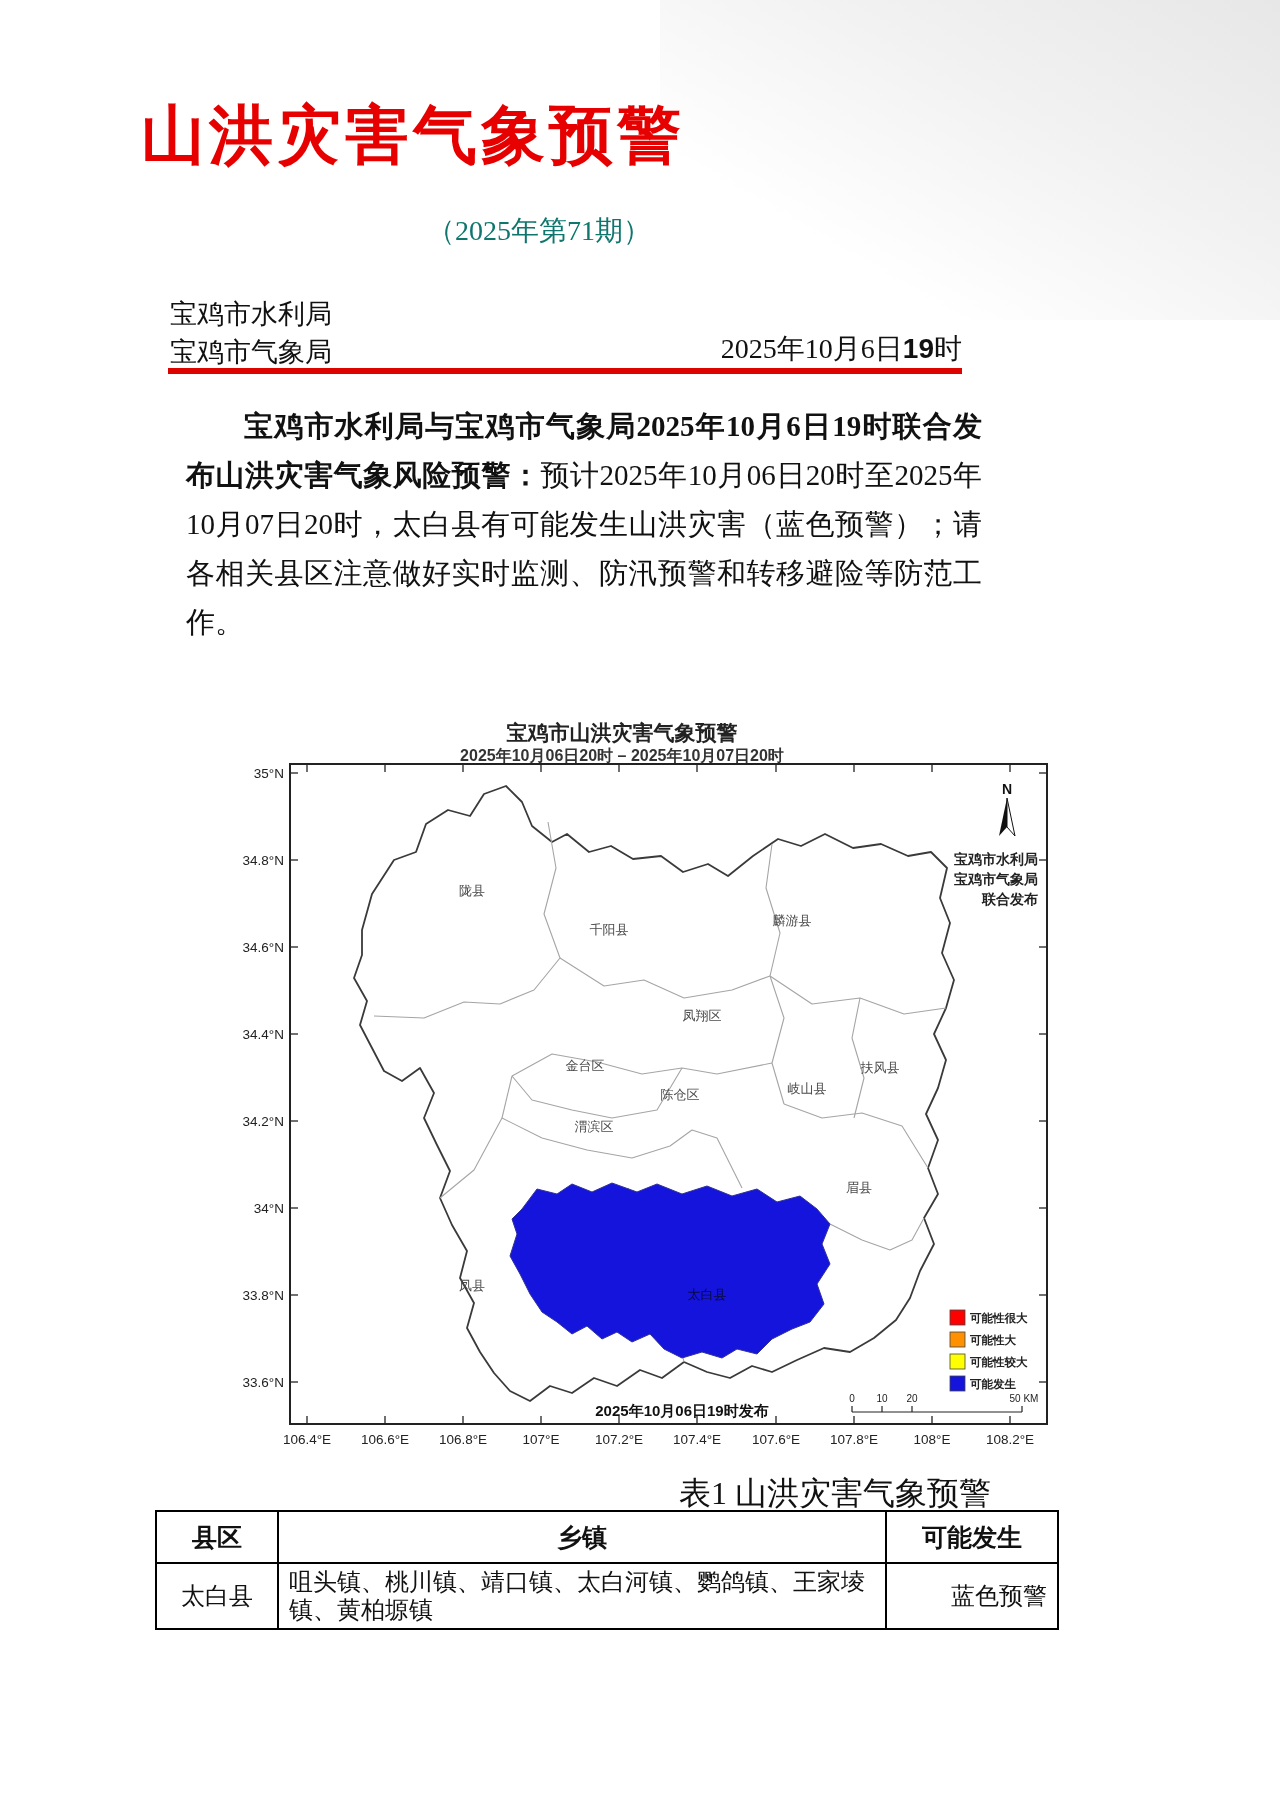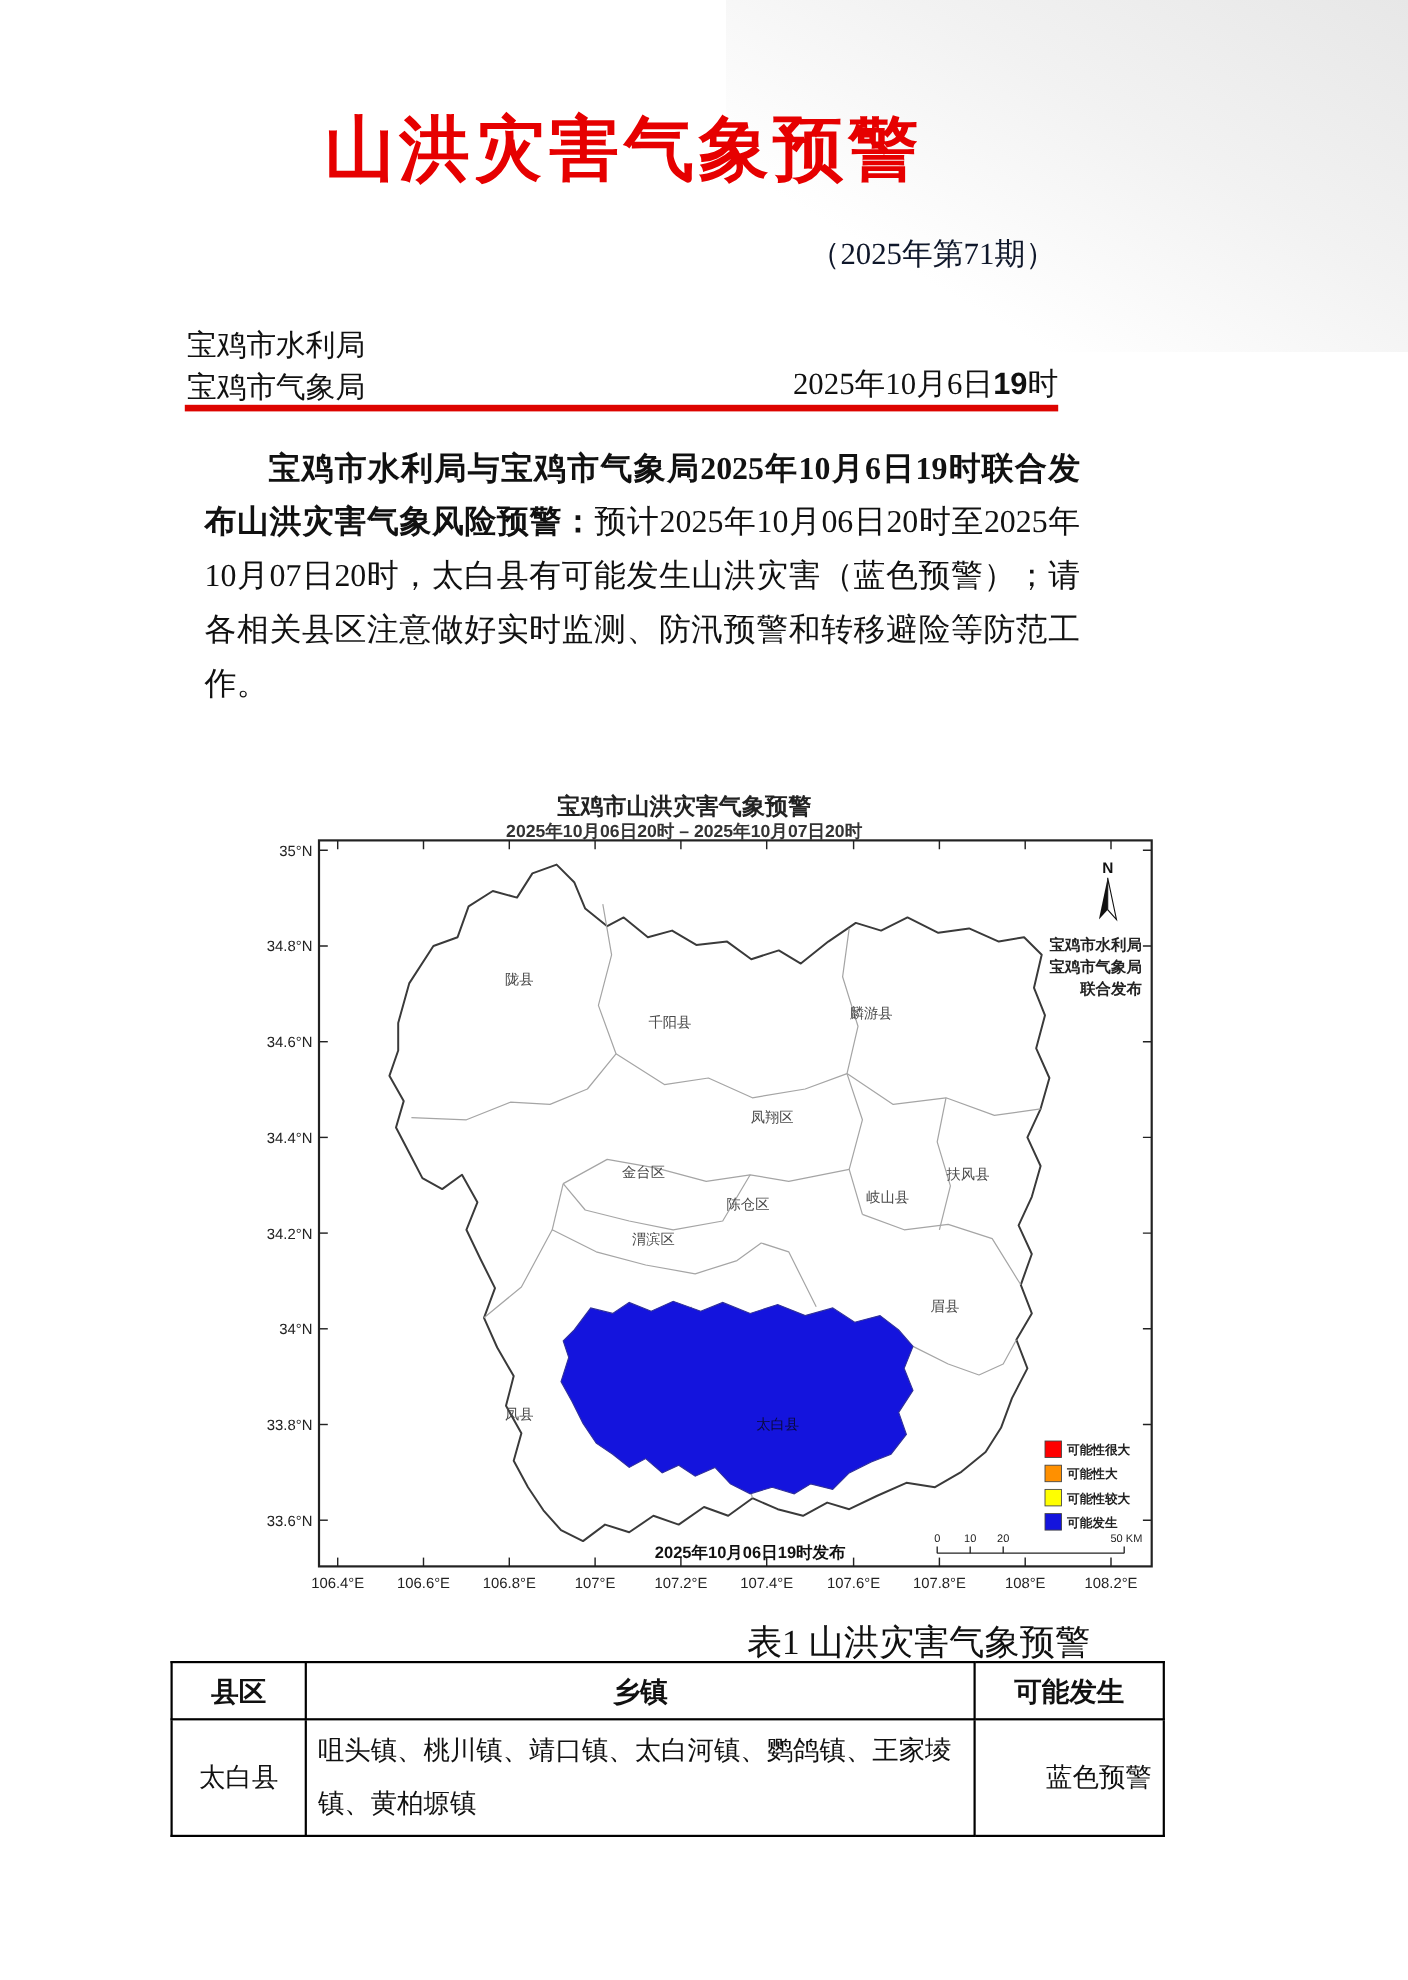--- a/index.html
+++ b/index.html
@@ -1,41 +1,41 @@
 <!DOCTYPE html>
 <html><head>
 <meta charset="utf-8">
 <style>
   html,body{margin:0;padding:0;background:#fff;}
   .page{position:relative;width:1280px;height:1800px;background:#ffffff;overflow:hidden;
         font-family:"Liberation Serif",serif;color:#111;}
   .scan-shade{position:absolute;top:0;right:0;width:620px;height:320px;
         background:linear-gradient(210deg,#e7e7e7 0%,rgba(231,231,231,0.55) 38%,rgba(255,255,255,0) 75%);
         pointer-events:none;}
-  .doc-title{position:absolute;top:92px;left:162px;width:810px;text-align:center;
+  .doc-title{position:absolute;top:92px;left:141px;width:810px;text-align:left;
         font-family:"Liberation Sans",sans-serif;font-weight:900;font-size:64px;
         letter-spacing:4px;color:#e60000;}
-  .issue-no{position:absolute;top:212px;left:150px;width:810px;text-align:right;
-        font-size:28px;color:#0f172a;}
+  .issue-no{position:absolute;top:212px;left:134px;width:810px;text-align:center;
+        font-size:28px;color:#0f766e;}
   .org1{position:absolute;top:296px;left:170px;font-size:27px;}
   .org2{position:absolute;top:334px;left:170px;font-size:27px;}
   .date-line{position:absolute;top:330px;left:680px;width:282px;text-align:right;font-size:28px;}
   .date-line .b{font-family:"Liberation Sans",sans-serif;font-weight:bold;}
   .red-rule{position:absolute;top:368px;left:168px;width:794px;height:6px;background:#dd0400;}
   .paragraph{position:absolute;top:386px;left:170px;width:796px;font-size:29px;line-height:49px;
         text-align:justify;text-indent:58px;margin:16px;}
   .paragraph .lead{font-weight:bold;}
   .map-wrap{position:absolute;top:718px;left:212px;width:840px;height:742px;}
   .tbl-caption{position:absolute;top:1472px;left:155px;width:836px;text-align:right;font-size:32px;}
   table.warn{position:absolute;top:1510px;left:155px;width:836px;border-collapse:collapse;
         table-layout:fixed;font-size:24px;}
   table.warn th,table.warn td{border:2px solid #000;padding:4px 10px;}
   table.warn th{font-weight:bold;font-size:25px;height:42px;}
   td.c-county{width:100px;text-align:center;}
-  td.c-towns{width:586px;text-align:left;line-height:48px;padding:10px 16px;}
+  td.c-towns{width:586px;text-align:left;line-height:28px;padding:10px 16px;}
   td.c-level{width:150px;text-align:right;}
   svg text{font-family:"Liberation Sans",sans-serif;}
 </style>
 </head>
 <body>
 
 <div class="page">
   <div class="scan-shade"></div>
 
   <div class="doc-title">山洪灾害气象预警</div>

